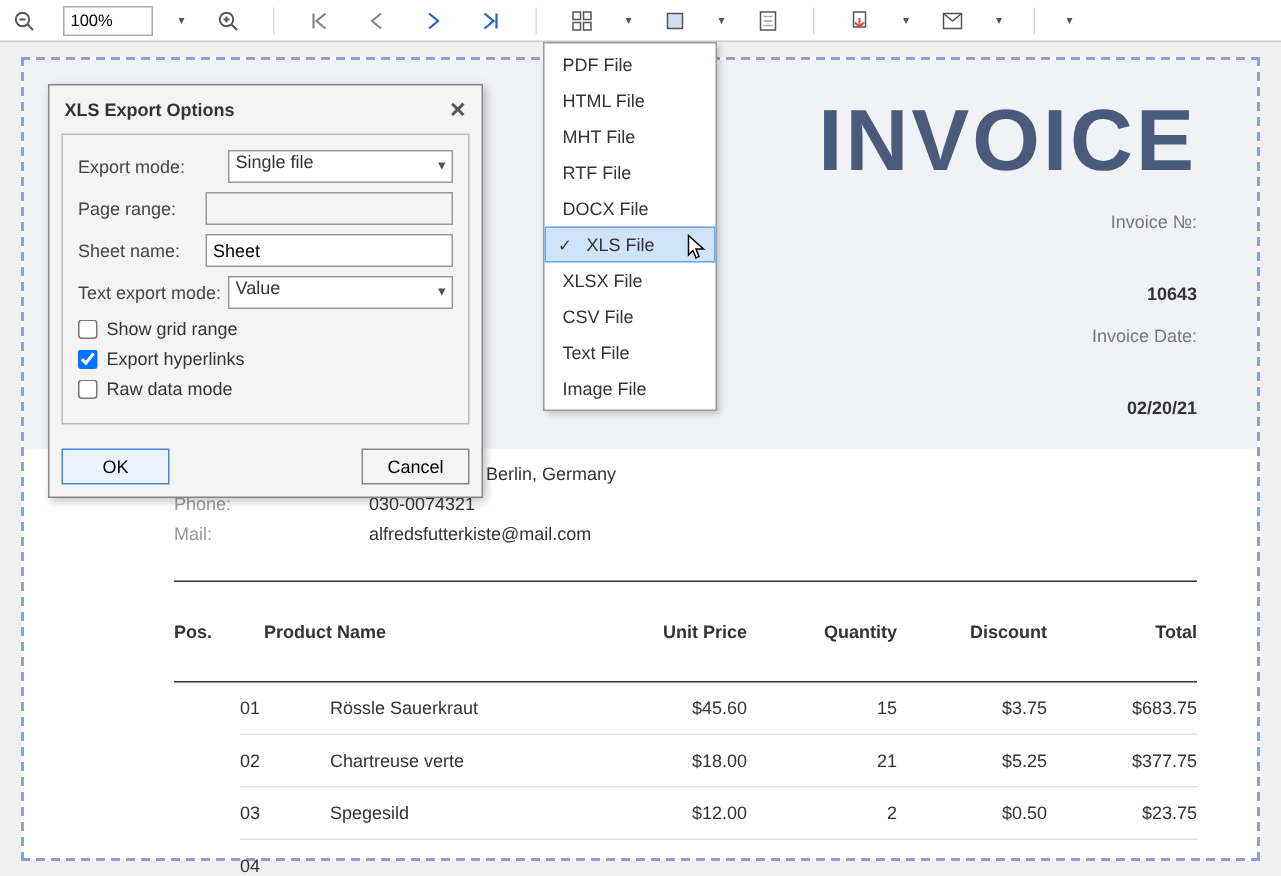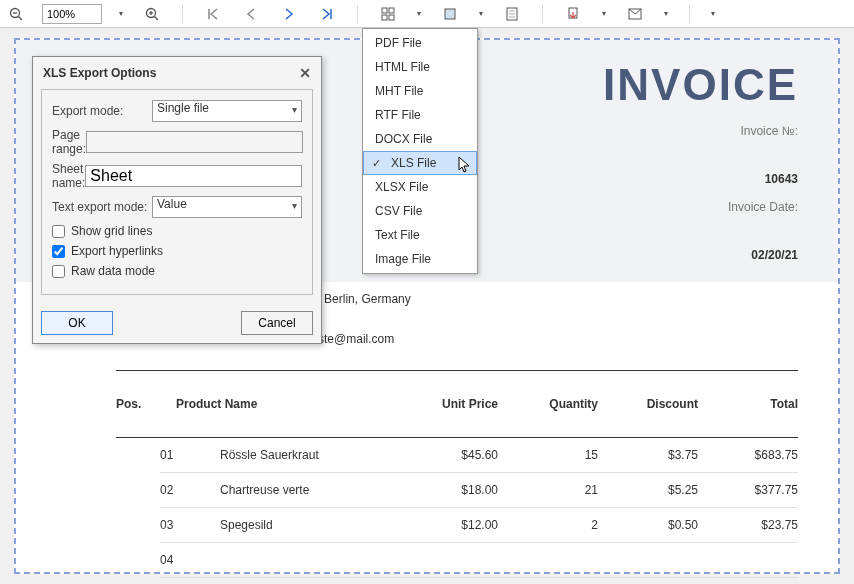--- a/index.html
+++ b/index.html
@@ -13,21 +13,21 @@
 .dd-arrow { font-size: 8px; color: #555; padding: 0 3px; cursor: pointer; }
 
 
 .doc-area { position: absolute; top: 28px; left: 0; right: 0; bottom: 0; padding: 10px 14px; overflow: hidden; }
 .page { border: 2px dashed #8aa0d8; background: #fff; width: 100%; height: 100%; position: relative; padding: 0; }
 
 
 .inv-header { background: #f0f2f5; padding: 20px 40px 20px 100px; display: flex; justify-content: space-between; }
 .inv-left { font-size: 11px; color: #777; line-height: 1.4; }
 .inv-right { text-align: right; }
-.inv-title { font-size: 44px; font-weight: bold; color: #4a5a7a; letter-spacing: 2px; margin-bottom: 8px; }
+.inv-title { font-size: 58px; font-weight: bold; color: #4a5a7a; letter-spacing: 2px; margin-bottom: 8px; }
 .inv-meta { display: flex; justify-content: flex-end; gap: 34px; font-size: 12px; color: #777; margin-top: 14px; flex-direction: column; }
 .inv-meta-val { font-weight: bold; color: #333; min-width: 70px; text-align: right; }
 
 
 .inv-body { padding: 10px 40px 20px 100px; }
 .inv-row { display: flex; margin-bottom: 6px; font-size: 12px; }
 .inv-label { width: 130px; color: #999; }
 .inv-value { color: #333; }
 
 
@@ -47,21 +47,21 @@
 .menu-item.selected { background: #cfe4fa; border: 1px solid #6aa5e8; padding: 4px 9px 4px 27px; }
 .menu-item .check { position: absolute; left: 8px; top: 5px; font-size: 11px; }
 
 
 .dialog { position: absolute; top: 56px; left: 32px; width: 290px; background: #f4f4f4; border: 1px solid #888; box-shadow: 2px 2px 6px rgba(0,0,0,0.25); z-index: 60; }
 .dialog-title { padding: 8px 10px; font-size: 12px; font-weight: bold; color: #333; display: flex; justify-content: space-between; align-items: center; }
 .dialog-close { cursor: pointer; font-size: 14px; color: #555; }
 .dialog-body { border: 1px solid #bbb; margin: 0 8px 8px 8px; background: #f4f4f4; padding: 10px; }
 .form-row { display: flex; align-items: center; margin-bottom: 6px; }
 .form-label { width: 100px; font-size: 12px; color: #444; }
-.form-input { flex: 1; height: 22px; border: 1px solid #999; background: #fff; padding: 0 4px; font-size: 16px; }
+.form-input { flex: 1; height: 22px; border: 1px solid #999; background: #fff; padding: 0 4px; font-size: 12px; }
 .form-select { flex: 1; height: 22px; border: 1px solid #999; background: #fff; padding: 0 4px; font-size: 12px; position: relative; }
 .form-select::after { content: "▾"; position: absolute; right: 4px; top: 3px; font-size: 10px; color: #555; }
 .form-row.disabled .form-input { background: #f4f4f4; }
 .chk-row { display: flex; align-items: center; margin: 6px 0; font-size: 12px; }
 .chk-row input { margin-right: 6px; }
 .dialog-buttons { display: flex; justify-content: space-between; gap: 4px; padding: 8px; }
 .dlg-btn { width: 72px; height: 24px; background: #f4f4f4; border: 1px solid #888; font-size: 12px; cursor: pointer; }
 .dlg-btn.primary { border: 1px solid #4a86d8; background: #eaf3ff; }
 
 .cursor-arrow { position: absolute; top: 156px; left: 458px; font-size: 14px; color: #000; z-index: 70; pointer-events: none; }
@@ -268,21 +268,21 @@
     <div class="form-row">
       <div class="form-label">Sheet name:</div>
       <input class="form-input" value="Sheet" style="">
     </div>
     <div class="form-row">
       <div class="form-label">Text export mode:</div>
       <div class="form-select"><span>Value</span></div>
     </div>
     <div class="chk-row">
       <input type="checkbox" style="">
-      <span>Show grid lines</span>
+      <span>Show grid range</span>
     </div>
     <div class="chk-row">
       <input type="checkbox" checked="" style="">
       <span>Export hyperlinks</span>
     </div>
     <div class="chk-row">
       <input type="checkbox" style="">
       <span>Raw data mode</span>
     </div>
   </div>

